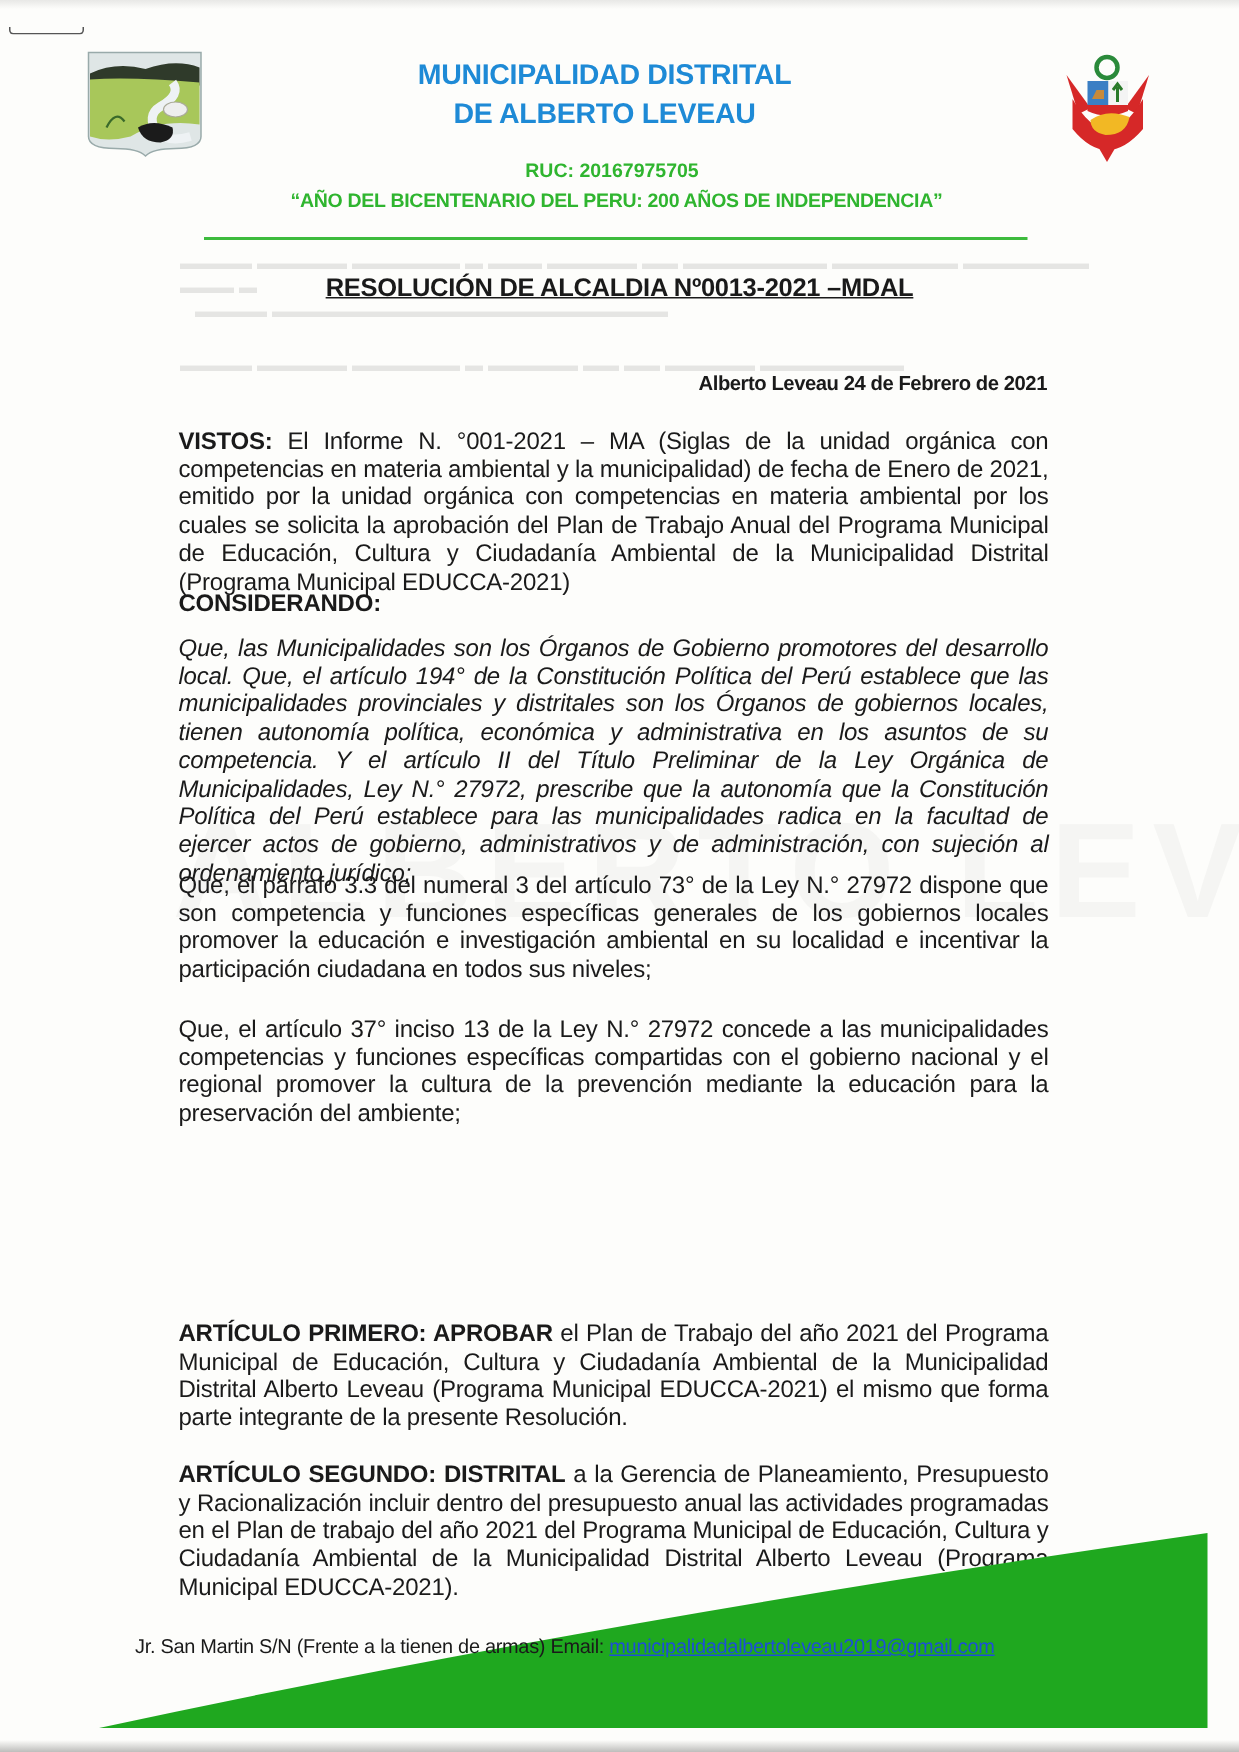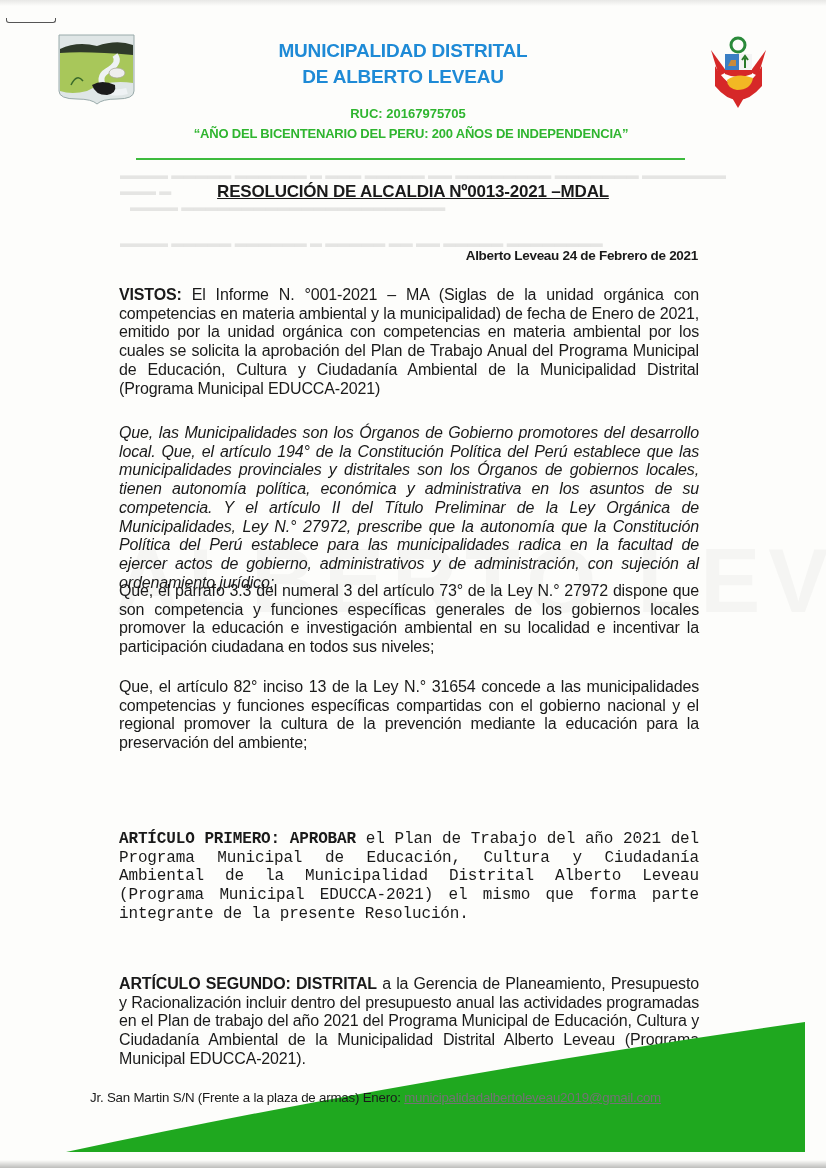--- a/index.html
+++ b/index.html
@@ -39,29 +39,29 @@
   .body-text { position: absolute; left: 119px; width: 580px; font-size: 16px; line-height: 18.7px;
     text-align: justify; letter-spacing: -0.15px; }
   .body-text b { font-weight: bold; }
   .p-vistos { top: 286px; }
   .h-considerando { top: 394px; }
   .p-c1 { top: 424px; font-style: italic; }
   .p-c2 { top: 582px; }
   .p-c3 { top: 678px; }
   .p-c4 { top: 771px; }
   .h-resuelve { top: 846px; }
-  .p-a1 { top: 830px; font-family: Liberation Mono, monospace; }
+  .p-a1 { top: 881px; }
   .p-a2 { top: 975px; }
 
   .watermark { position: absolute; left: 115px; top: 530px; width: 620px; font-size: 90px; font-weight: bold;
     color: rgba(200,200,200,0.14); letter-spacing: 8px; white-space: nowrap; }
 
   .swoosh { position: absolute; left: 0; top: 0; width: 826px; height: 1168px; }
   .footer { position: absolute; top: 1090px; left: 90px; font-size: 13.3px; white-space: nowrap; letter-spacing: -0.2px; }
-  .footer .email { color: #737373; text-decoration: underline; }
+  .footer .email { color: #1d4ed8; text-decoration: underline; }
 </style>
 </head>
 <body>
 
 <div class="page">
   <div class="scan-edge-top"></div>
   <div class="staple"></div>
 
   <svg class="logo-left" viewBox="0 0 79 72">
     <path d="M2 2 H77 V58 Q77 66 60 66 Q45 66 40 71 Q35 66 20 66 Q2 66 2 58 Z" fill="#dfe6e6" stroke="#9aa" stroke-width="1"></path>
@@ -98,28 +98,29 @@
   <div class="bleed" style="left:130px; top:200px;">▬▬▬▬ ▬▬▬▬▬▬▬▬▬▬▬▬▬▬▬▬▬▬▬▬▬▬</div>
   <div class="bleed" style="left:120px; top:236px;">▬▬▬▬ ▬▬▬▬▬ ▬▬▬▬▬▬ ▬ ▬▬▬▬▬ ▬▬ ▬▬ ▬▬▬▬▬ ▬▬▬▬▬▬▬▬</div>
 
   <div class="watermark">ALBERTO LEVEAU</div>
 
   <div class="res-title">RESOLUCIÓN DE ALCALDIA Nº0013-2021 –MDAL</div>
   <div class="date">Alberto Leveau 24 de Febrero de 2021</div>
 
   <div class="body-text p-vistos"><b>VISTOS:</b><span> El Informe N. °001-2021 – MA (Siglas de la unidad orgánica con competencias en materia ambiental y la municipalidad) de fecha  de Enero de 2021, emitido por la  unidad orgánica con competencias en materia ambiental por los cuales se solicita la aprobación del Plan de Trabajo Anual del Programa Municipal de Educación, Cultura y Ciudadanía Ambiental de la Municipalidad Distrital (Programa Municipal EDUCCA-2021)</span></div>
 
+  <div class="body-text h-considerando"><b>CONSIDERANDO:</b></div>
   <div class="body-text p-c1">Que, las Municipalidades son los Órganos de Gobierno promotores del desarrollo local. Que, el artículo 194° de la Constitución Política del Perú establece que las municipalidades provinciales y distritales son los Órganos de gobiernos locales, tienen autonomía política, económica y administrativa en los asuntos de su competencia. Y el artículo II del Título Preliminar de la Ley Orgánica de Municipalidades, Ley N.° 27972, prescribe que la autonomía que la Constitución Política del Perú establece para las municipalidades radica en la facultad de ejercer actos de gobierno, administrativos y de administración, con sujeción al ordenamiento jurídico;</div>
   <div class="body-text p-c2">Que, el párrafo 3.3 del numeral 3 del artículo 73° de la Ley N.° 27972 dispone que son competencia y funciones específicas generales de los gobiernos locales promover la educación e investigación ambiental en su localidad e incentivar la participación ciudadana en todos sus niveles;</div>
-  <div class="body-text p-c3">Que, el artículo 82° inciso 13 de la Ley N.° 31654 concede a las municipalidades competencias y funciones específicas compartidas con el gobierno nacional y el regional promover la cultura de la prevención mediante la educación para la preservación del ambiente;</div>
+  <div class="body-text p-c3">Que, el artículo 37° inciso 13 de la Ley N.° 27972 concede a las municipalidades competencias y funciones específicas compartidas con el gobierno nacional y el regional promover la cultura de la prevención mediante la educación para la preservación del ambiente;</div>
 
 
   <div class="body-text p-a1"><b>ARTÍCULO PRIMERO: APROBAR</b><span> el Plan de Trabajo del año 2021 del Programa Municipal de Educación, Cultura y Ciudadanía Ambiental de la Municipalidad Distrital Alberto Leveau (Programa Municipal EDUCCA-2021) el mismo que forma parte integrante de la presente Resolución.</span></div>
   <div class="body-text p-a2"><b>ARTÍCULO SEGUNDO: DISTRITAL</b><span> a la Gerencia de Planeamiento, Presupuesto y Racionalización incluir dentro del presupuesto anual las actividades programadas en el Plan de trabajo del año 2021 del Programa Municipal de Educación, Cultura y Ciudadanía Ambiental de la Municipalidad Distrital Alberto Leveau  (Programa Municipal EDUCCA-2021).</span></div>
 
   <svg class="swoosh" viewBox="0 0 826 1168">
     <path id="swoosh-path" d="M66 1152 Q400 1080 805 1022 L805 1152 Z" fill="#1fa81f"></path>
   </svg>
 
-  <div class="footer"><span>Jr. San Martin S/N (Frente a la plaza de armas) Enero: </span><a class="email">municipalidadalbertoleveau2019@gmail.com</a></div>
+  <div class="footer"><span>Jr. San Martin S/N (Frente a la tienen de armas) Email: </span><a class="email">municipalidadalbertoleveau2019@gmail.com</a></div>
 
   <div class="scan-edge-bottom"></div>
 </div>
 
 </body></html>

